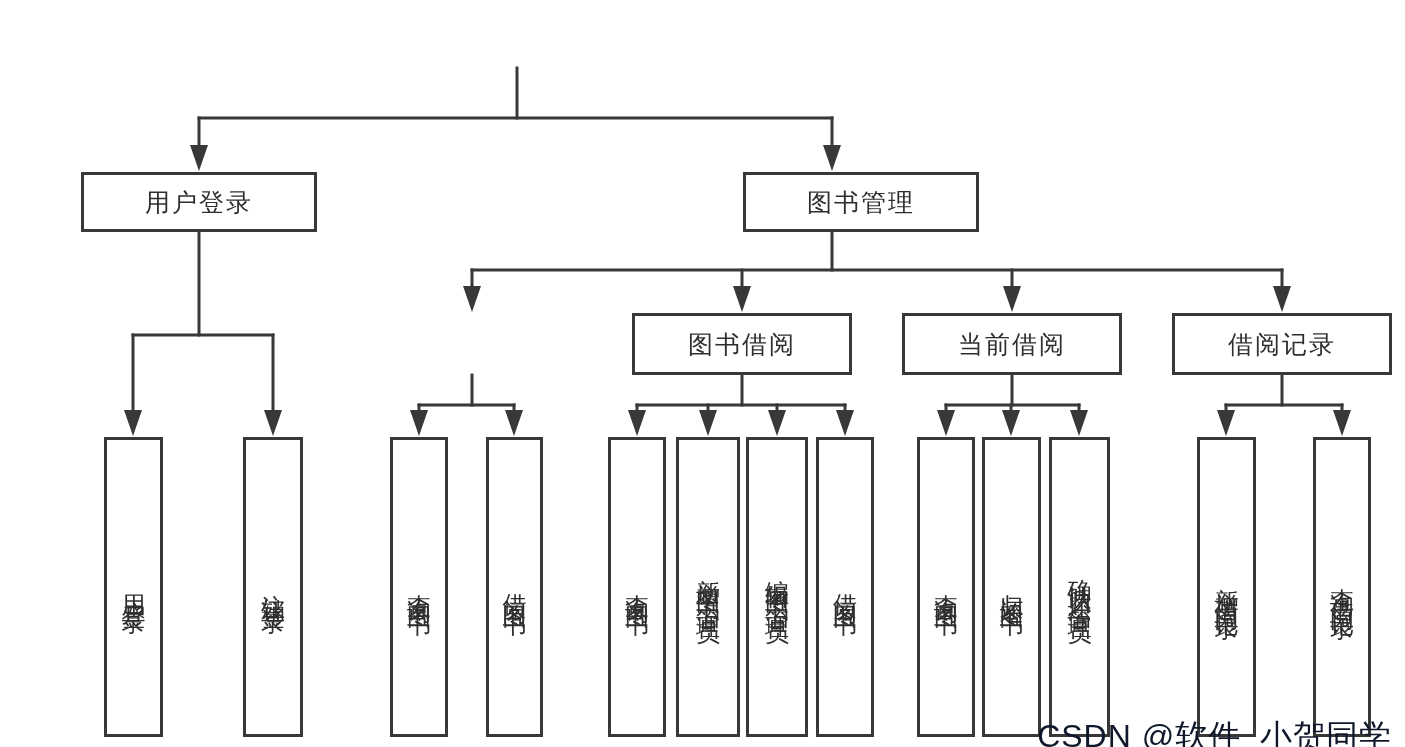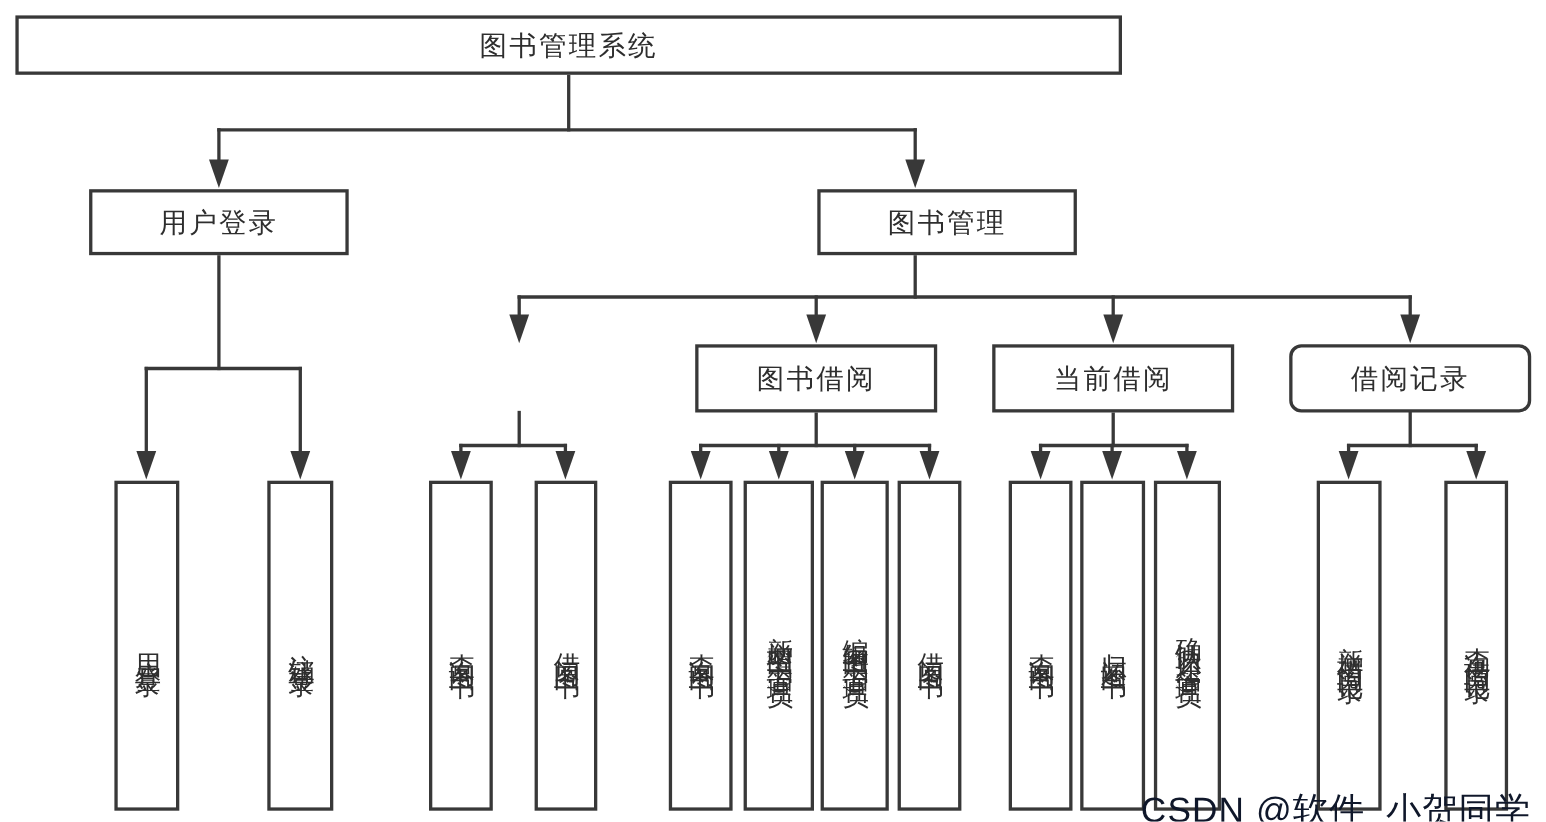--- a/index.html
+++ b/index.html
@@ -102,38 +102,35 @@
     <g>
       <path d="M1282,375 L1282,405"></path>
       <path d="M1226,405 L1342,405"></path>
       <path d="M1226,405 L1226,412"></path>
         <polygon points="1217,410 1235,410 1226,436" fill="#383838" stroke="none"></polygon>
       <path d="M1342,405 L1342,412"></path>
         <polygon points="1333,410 1351,410 1342,436" fill="#383838" stroke="none"></polygon>
     </g>
   </svg>
 
-  <div class="box root">
-    <span class="hlabel">图书管理系统</span>
-  </div>
 
   <div class="box lvl2a">
     <span class="hlabel">用户登录</span>
   </div>
   <div class="box lvl2b">
     <span class="hlabel">图书管理</span>
   </div>
 
   <div class="box lvl3" style="left:632px;">
     <span class="hlabel">图书借阅</span>
   </div>
   <div class="box lvl3" style="left:902px;">
     <span class="hlabel">当前借阅</span>
   </div>
-  <div class="box lvl3" style="left:1172px;border-radius:11px;">
+  <div class="box lvl3" style="left:1172px;">
     <span class="hlabel">借阅记录</span>
   </div>
 
   <div class="box leaf" style="left:104px;width:59px;">
     <span class="vlabel">用户登录</span>
   </div>
   <div class="box leaf" style="left:243px;width:60px;">
     <span class="vlabel">注销登录</span>
   </div>
 

